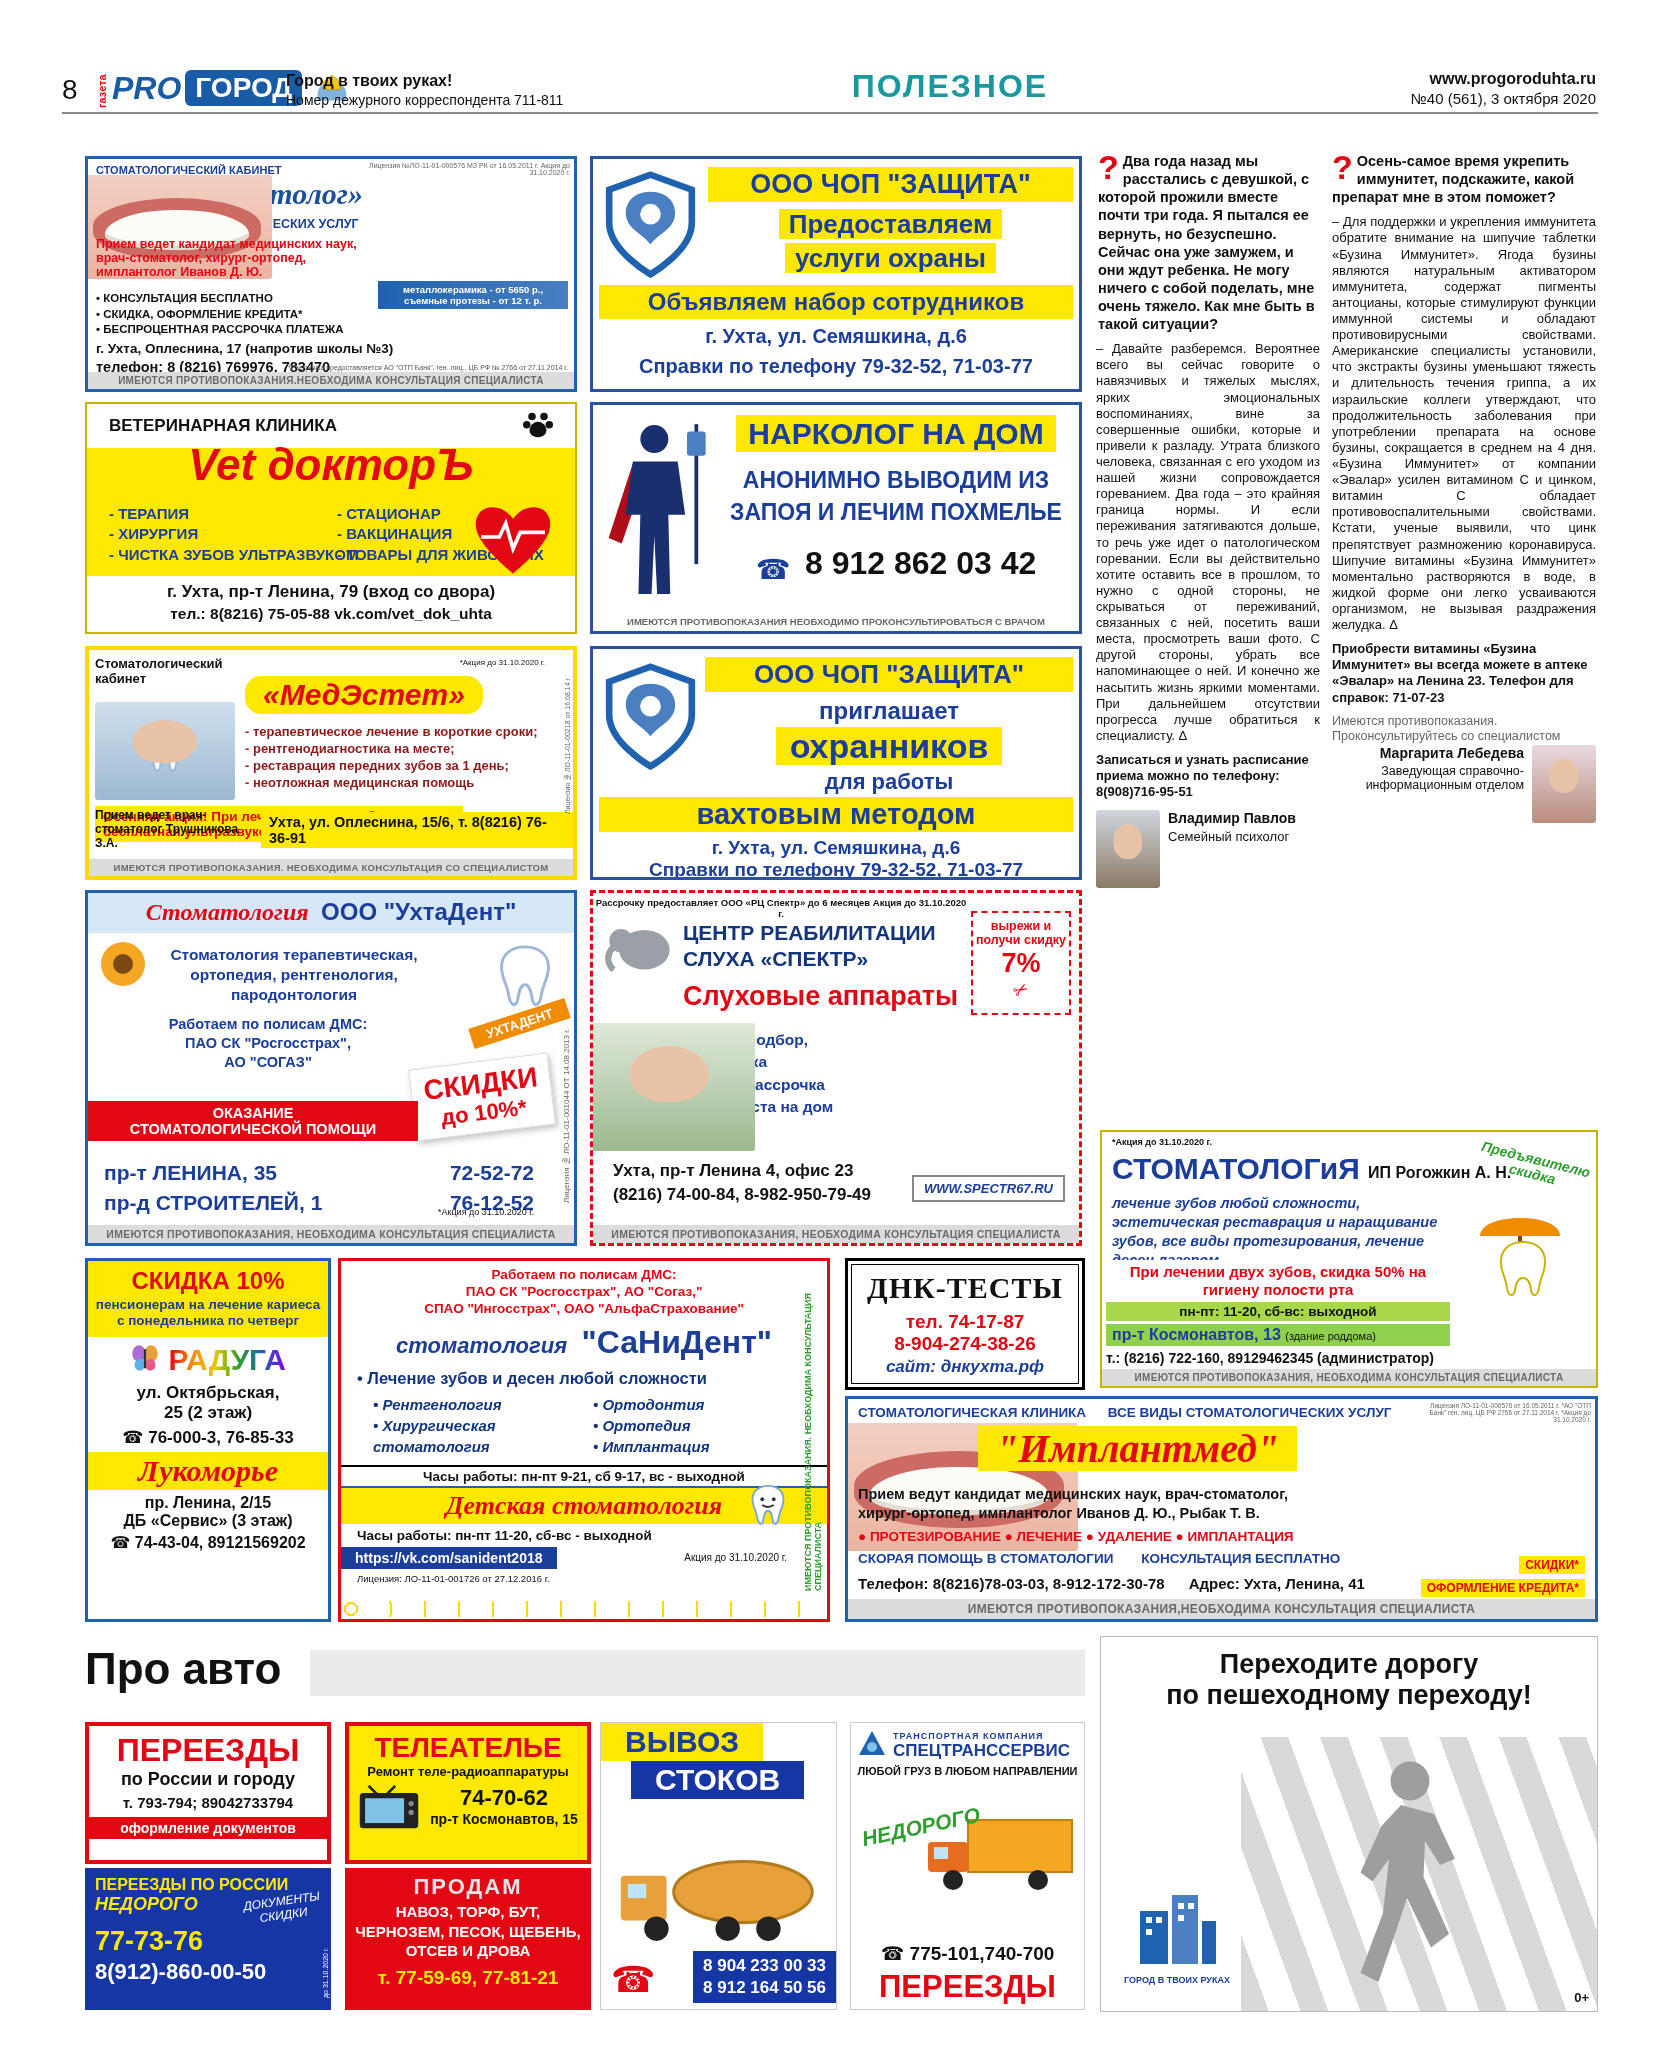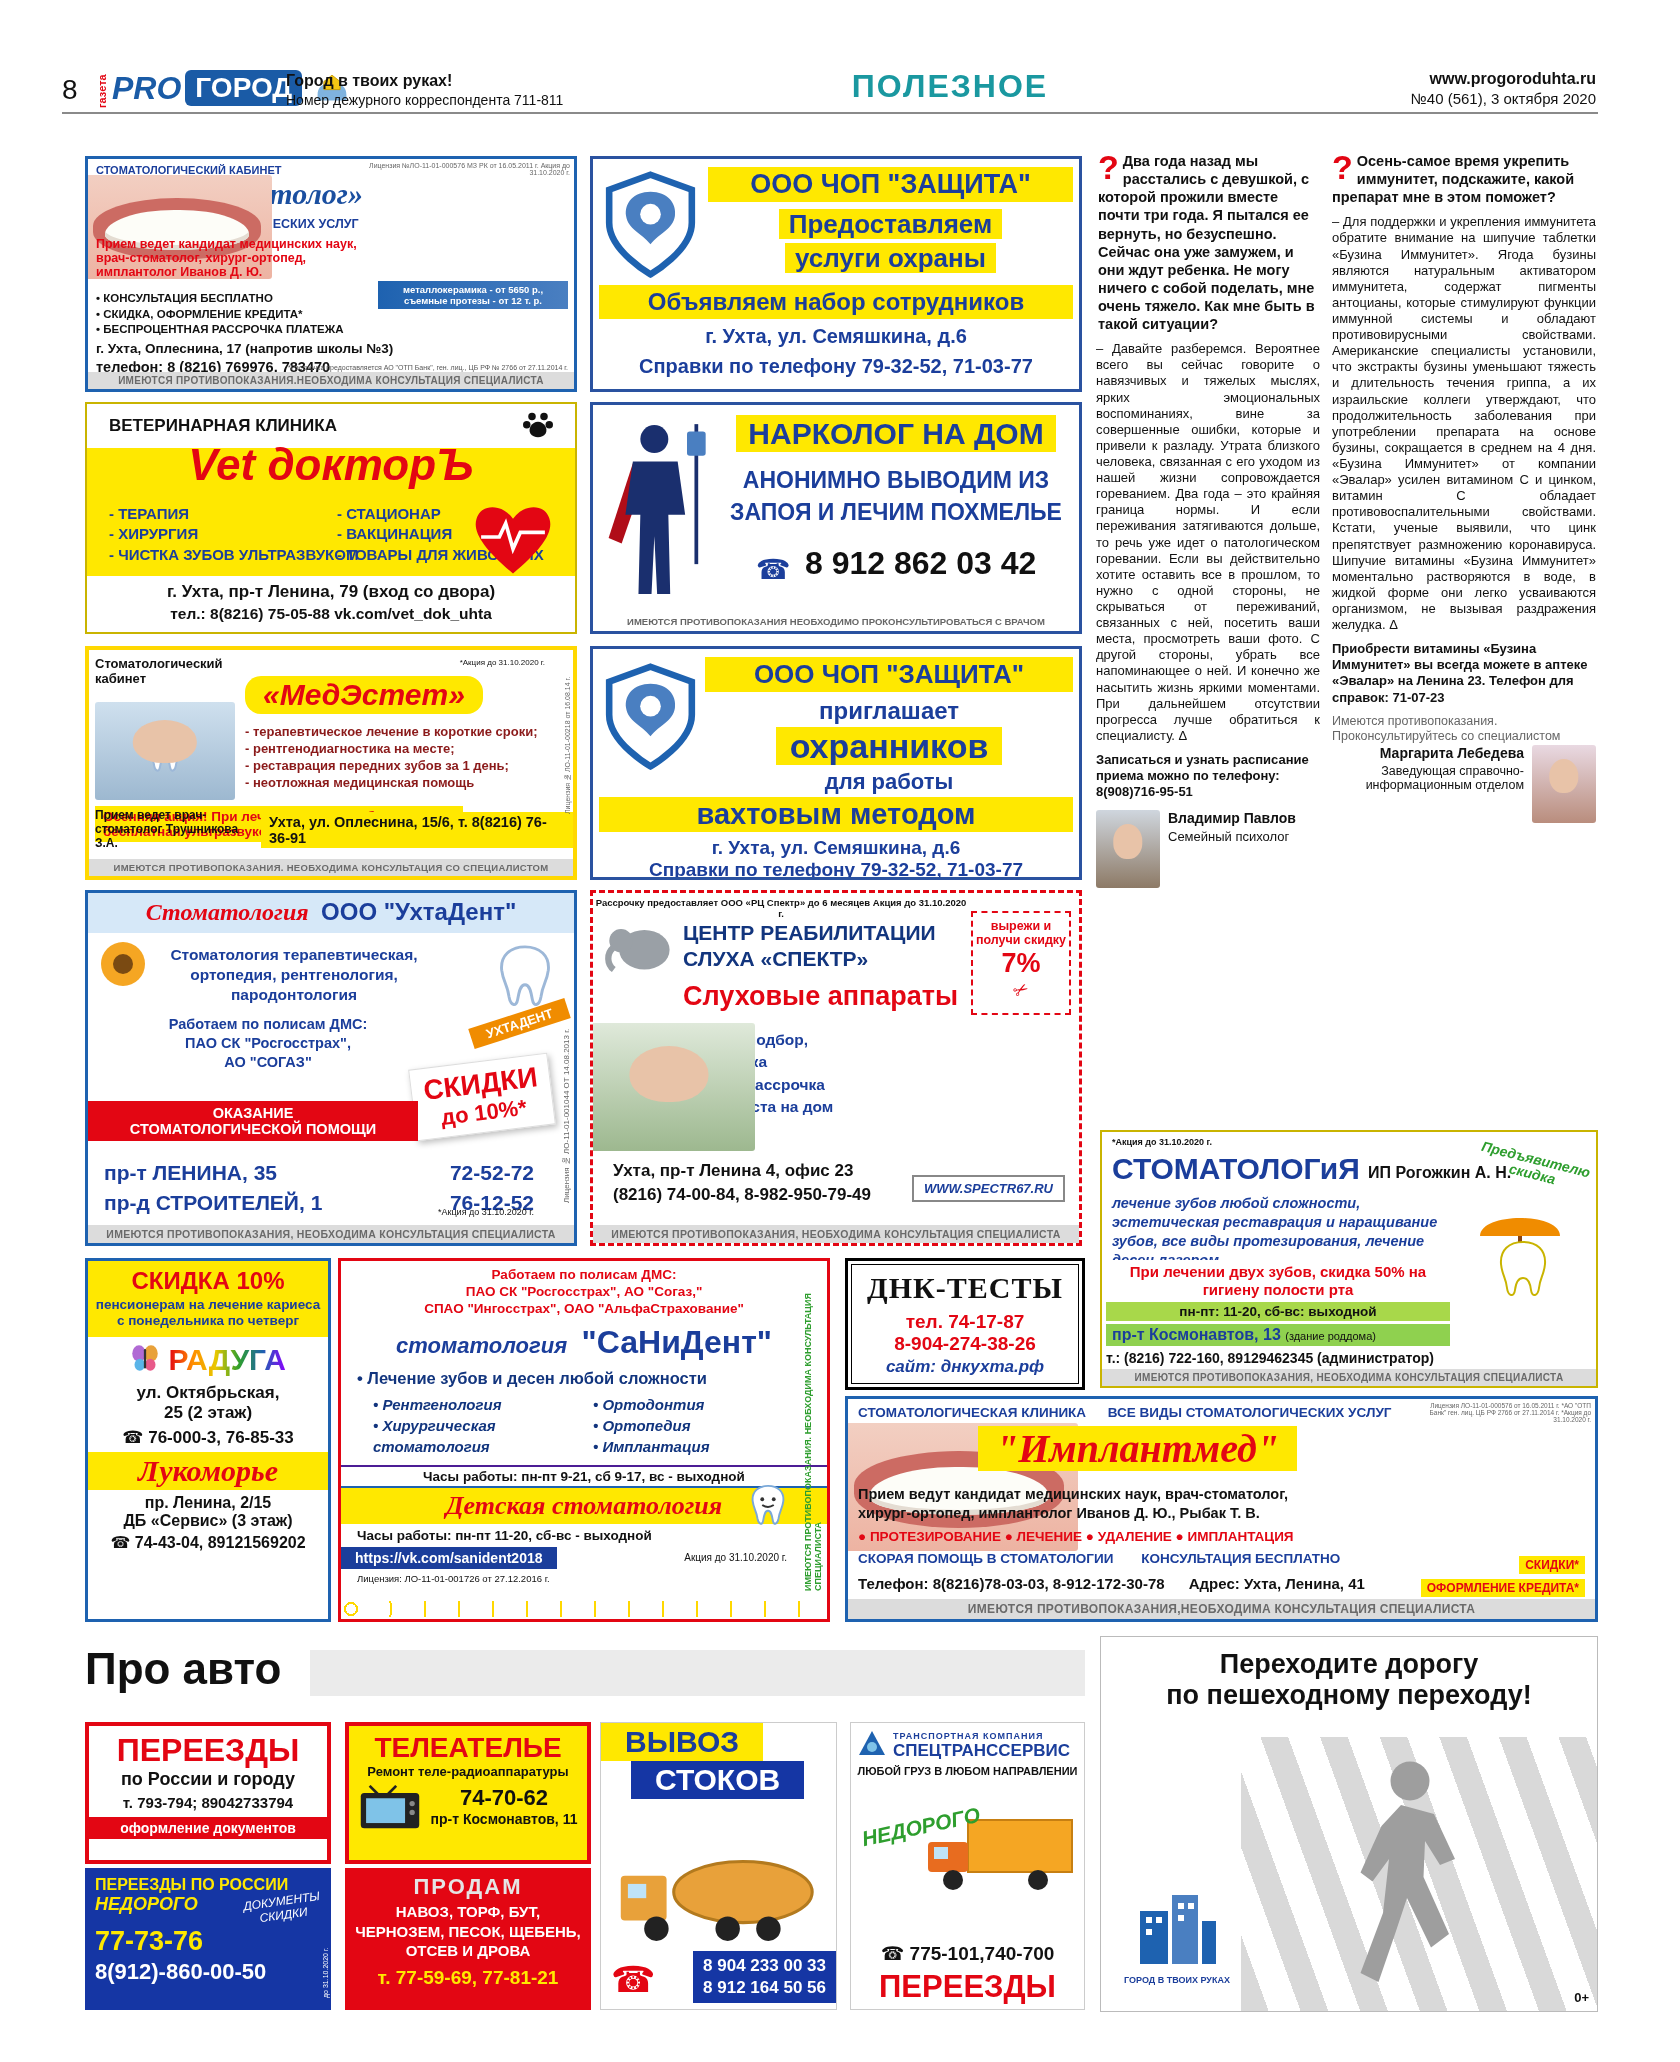--- a/index.html
+++ b/index.html
@@ -368,21 +368,21 @@
       <div class="b i dblue" style="width:220px;font-size:15px;line-height:1.4">
         <div>• Рентгенология</div>
         <div>• Хирургическая стоматология</div>
       </div>
       <div class="b i dblue" style="font-size:15px;line-height:1.4">
         <div>• Ортодонтия</div>
         <div>• Ортопедия</div>
         <div>• Имплантация</div>
       </div>
     </div>
-    <div class="ctr b" style="font-size:13.5px;border-top:2px solid #4c1d95;border-bottom:2px solid #1e62b0;margin-top:8px;padding:2px 0">Часы работы: пн-пт 9-21, сб 9-17, вс - выходной</div>
+    <div class="ctr b" style="font-size:13.5px;border-top:2px solid #000000;border-bottom:2px solid #1e62b0;margin-top:8px;padding:2px 0">Часы работы: пн-пт 9-21, сб 9-17, вс - выходной</div>
     <div class="yell" style="position:relative;padding:3px 0;text-align:center">
       <span class="x i red serif" style="font-size:26px">Детская стоматология</span>
       <span style="position:absolute;right:36px;top:-6px">
         <svg width="46" height="46" viewBox="0 0 48 48">
             <path d="M24 4 C14 4 7 10 8 20 C9 28 12 30 13 38 C14 44 18 46 19 40 C20 34 21 30 24 30 C27 30 28 34 29 40 C30 46 34 44 35 38 C36 30 39 28 40 20 C41 10 34 4 24 4 Z" fill="#fff" stroke="#7aa8d8" stroke-width="2"></path>
             <circle cx="18" cy="18" r="2" fill="#333"></circle>
             <circle cx="30" cy="18" r="2" fill="#333"></circle>
             <path d="M18 24 Q24 28 30 24" stroke="#333" stroke-width="2" fill="none"></path>
           </svg>
       </span>
@@ -487,21 +487,21 @@
       <span><svg width="62" height="46" viewBox="0 0 70 50">
             <line x1="22" y1="10" x2="12" y2="0" stroke="#222" stroke-width="3"></line>
             <line x1="32" y1="10" x2="42" y2="0" stroke="#222" stroke-width="3"></line>
             <rect x="2" y="8" width="66" height="40" rx="4" fill="#222"></rect>
             <rect x="8" y="14" width="44" height="28" fill="#7fc3e8"></rect>
             <circle cx="60" cy="20" r="3" fill="#888"></circle>
             <circle cx="60" cy="30" r="3" fill="#888"></circle>
           </svg></span>
       <span>
         <span class="x" style="font-size:22px;display:block">74-70-62</span>
-        <span class="x" style="font-size:14px;display:block">пр-т Космонавтов, 11</span>
+        <span class="x" style="font-size:14px;display:block">пр-т Космонавтов, 15</span>
       </span>
     </div>
   </div>
 
   <div class="ad ctr" style="left:345px;top:1868px;width:246px;height:142px;background:#e30613;padding-top:6px">
     <div class="x" style="color:#e5e5e5;font-size:22px;letter-spacing:2px">ПРОДАМ</div>
     <div class="x" style="color:#fff;font-size:15px;line-height:1.3;padding:2px 8px">НАВОЗ, ТОРФ, БУТ, ЧЕРНОЗЕМ, ПЕСОК, ЩЕБЕНЬ, ОТСЕВ И ДРОВА</div>
     <div class="x" style="color:#ffe800;font-size:19px;margin-top:4px">т. 77-59-69, 77-81-21</div>
   </div>
 

